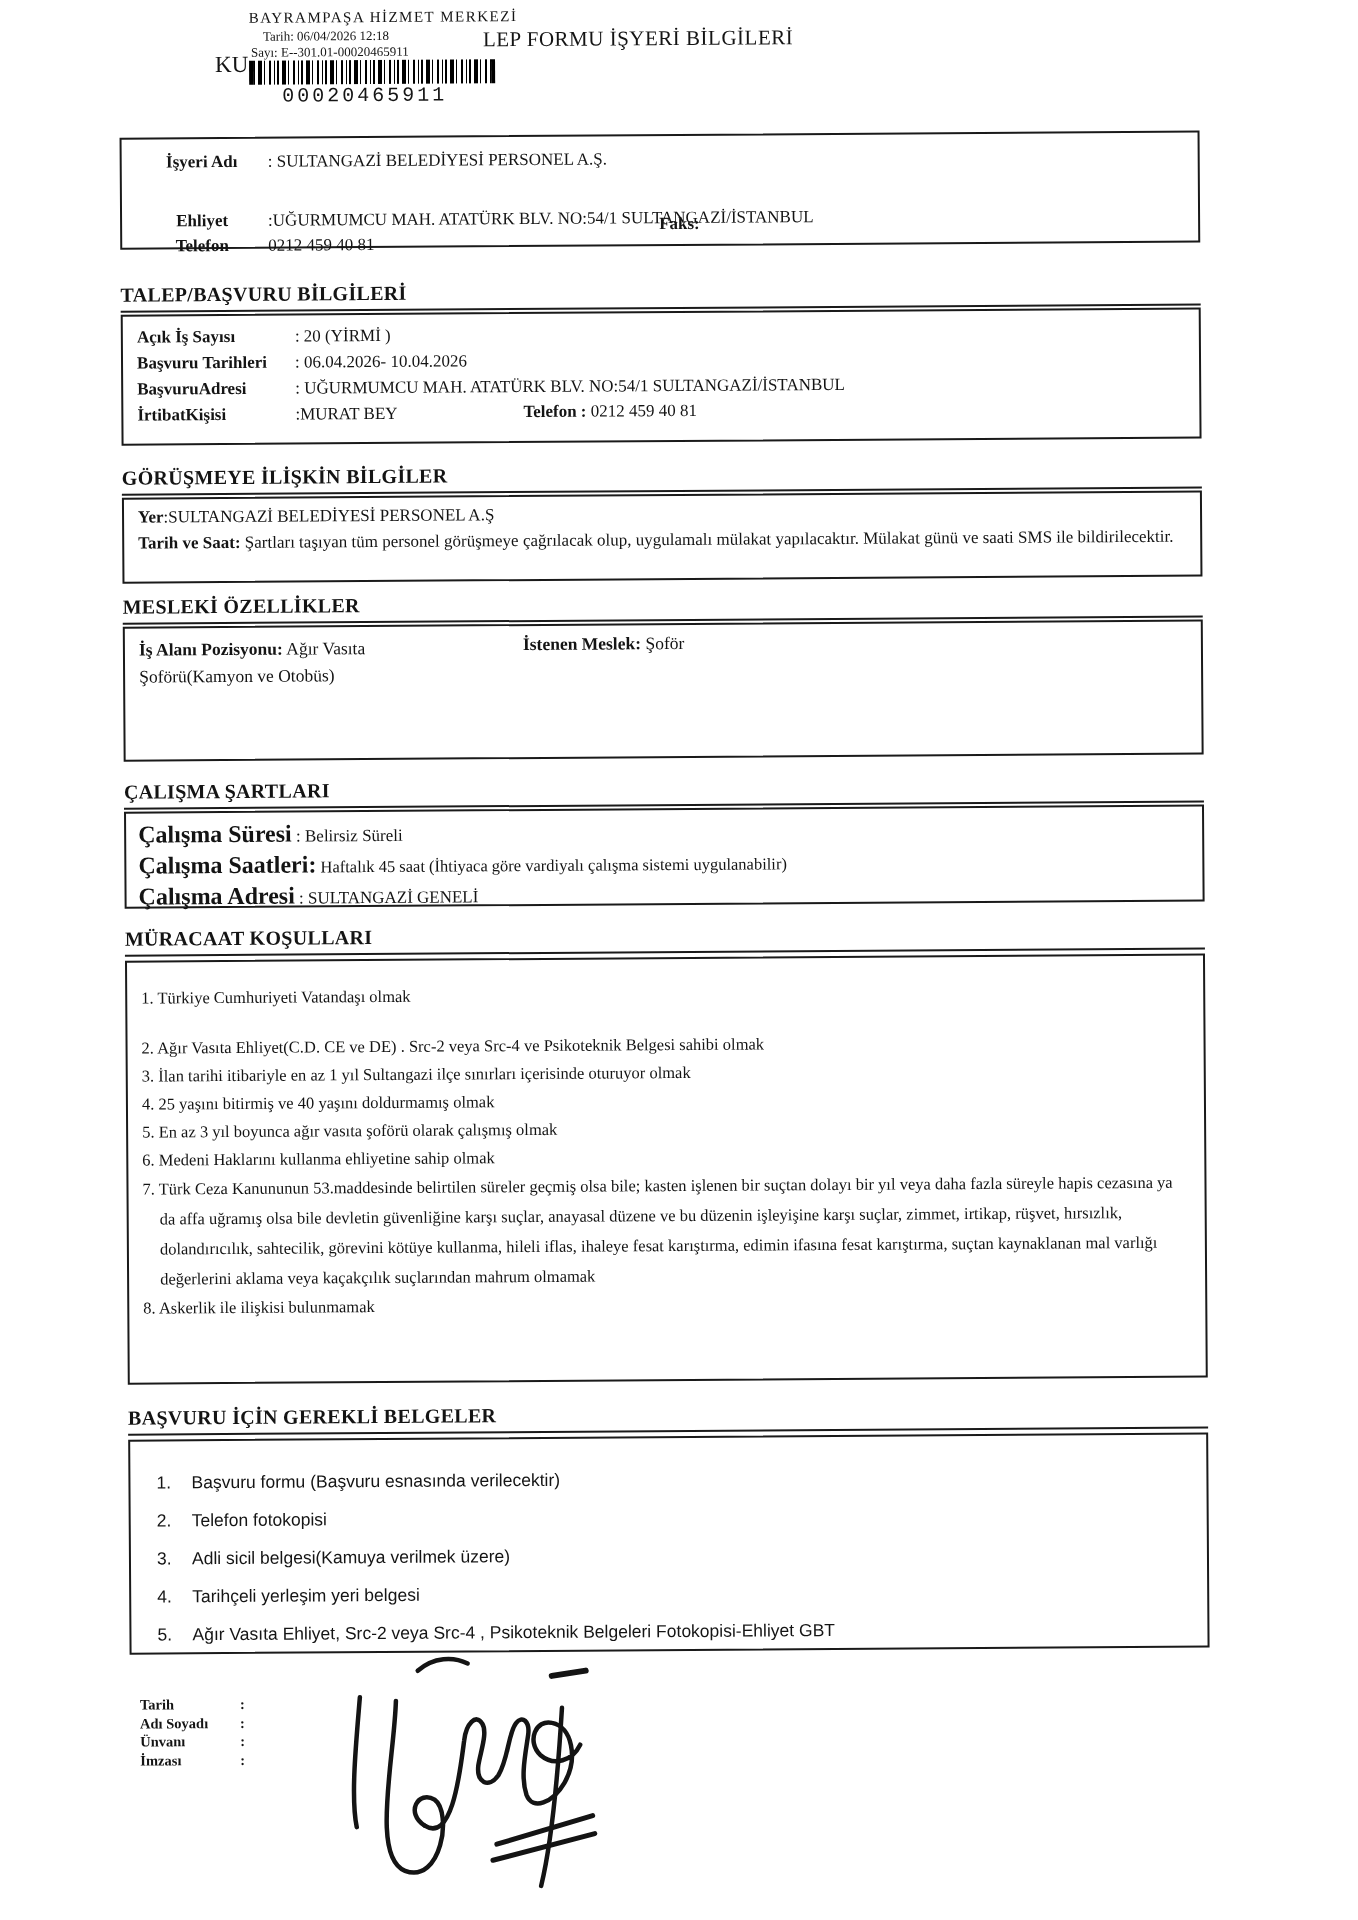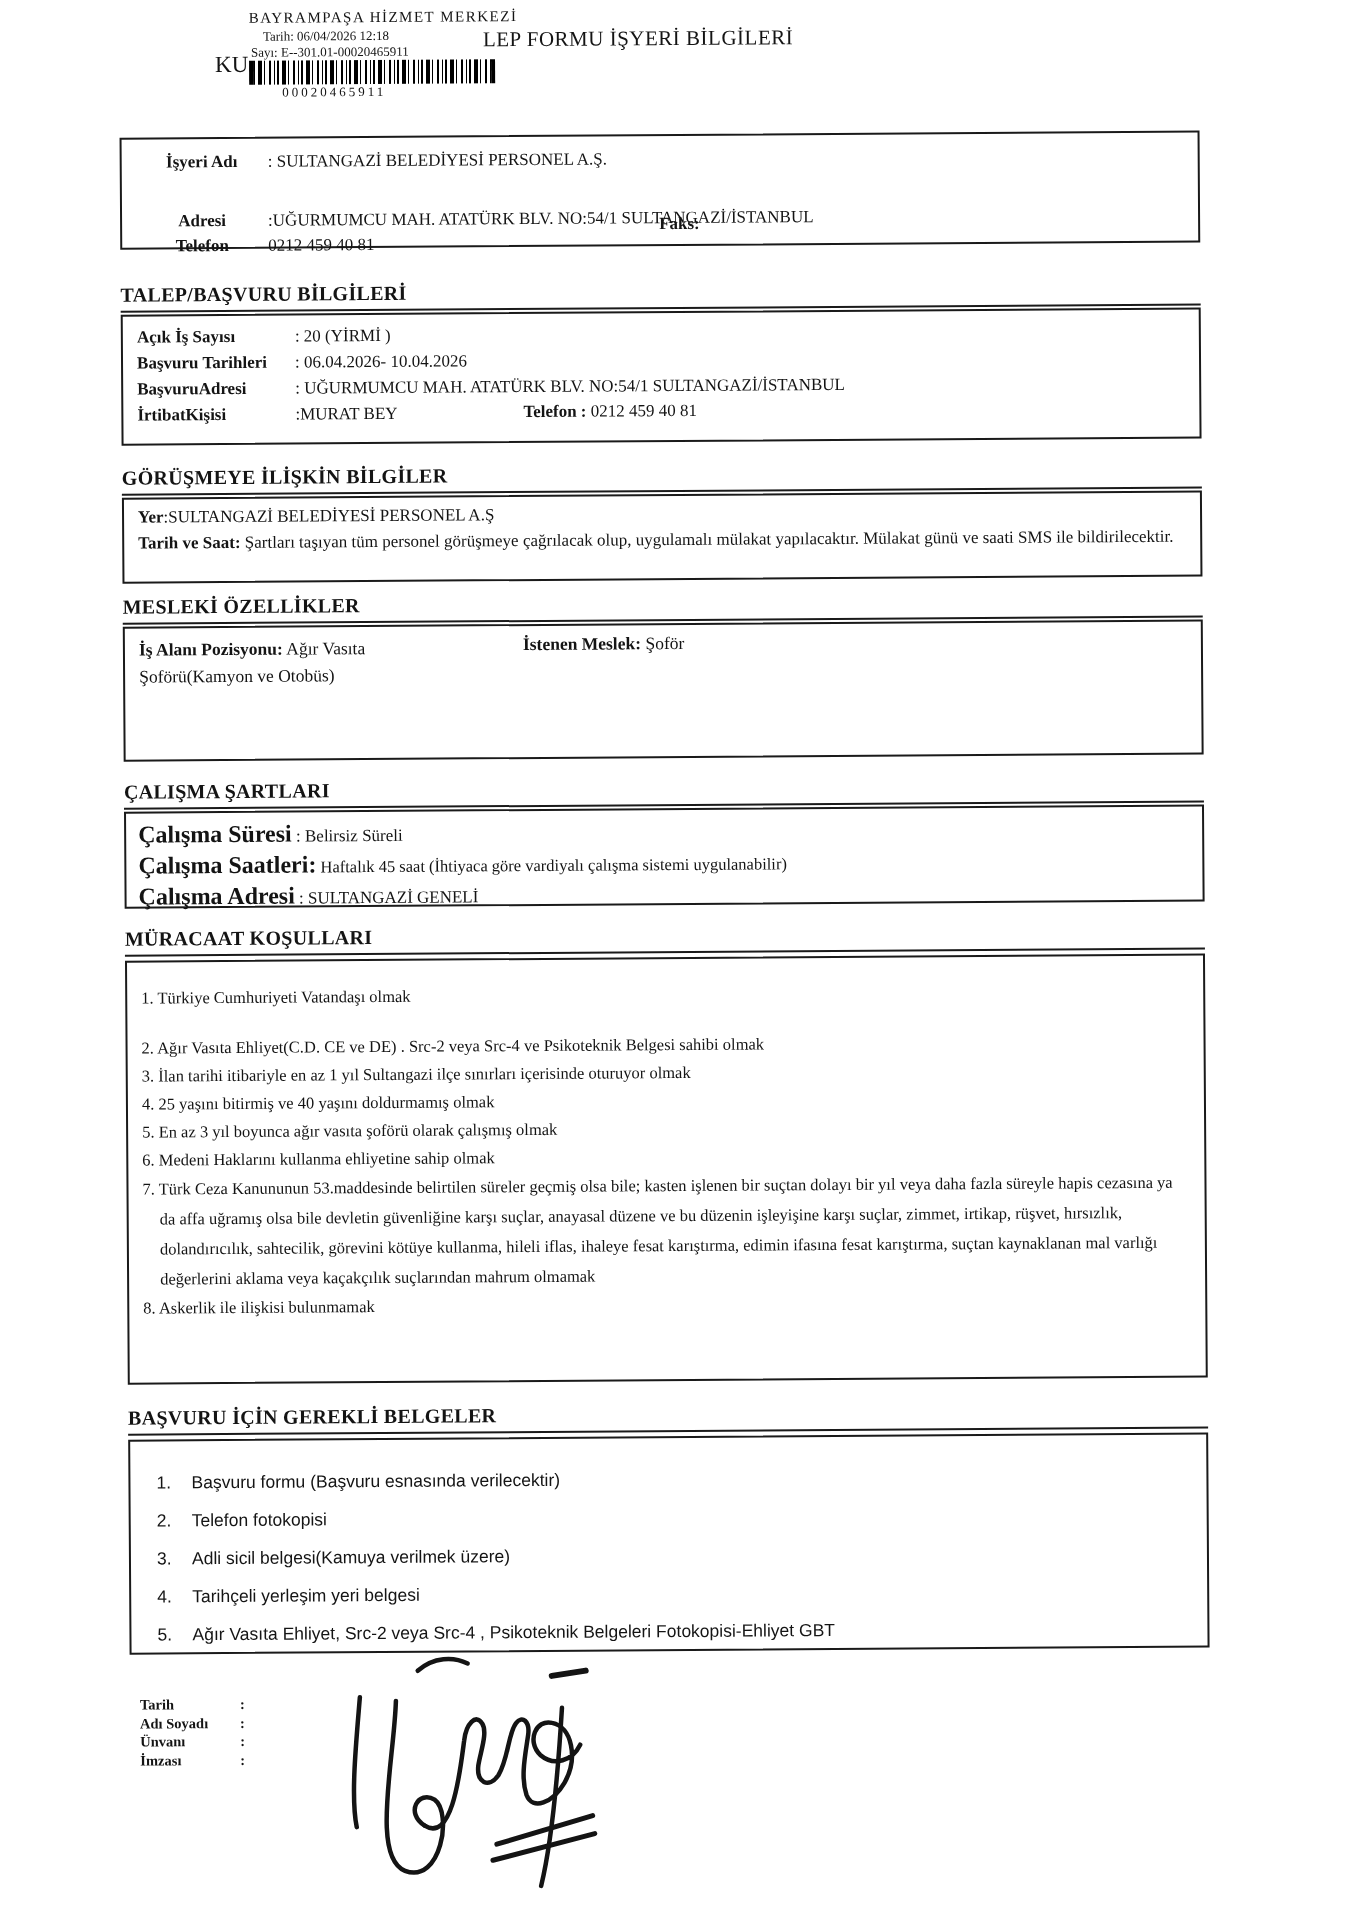--- a/index.html
+++ b/index.html
@@ -15,22 +15,22 @@
   .hdr-sayi{position:absolute;left:257px;top:42px;font-size:13px;white-space:nowrap;}
   .doc-title{position:absolute;left:489px;top:26px;font-size:21px;letter-spacing:.5px;white-space:nowrap;}
   .barcode{position:absolute;left:255px;top:58px;width:238px;height:24px;
     border-left:4px solid #000;border-right:4px solid #000;
     background-image:repeating-linear-gradient(90deg,
       #000 0,#000 2px,#fff 2px,#fff 5px,
       #000 5px,#000 9px,#fff 9px,#fff 11px,
       #000 11px,#000 12px,#fff 12px,#fff 16px,
       #000 16px,#000 18px,#fff 18px,#fff 21px,
       #000 21px,#000 22px,#fff 22px,#fff 24px);}
-  .barcode-num{position:absolute;left:288px;top:82px;font-size:13px;
-    font-family:Liberation Serif, serif;letter-spacing:3px;}
+  .barcode-num{position:absolute;left:288px;top:82px;font-size:20px;
+    font-family:Liberation Mono, monospace;letter-spacing:3px;}
 
   
   .box{position:absolute;left:125px;width:1080px;border:2px solid #1a1a1a;box-sizing:border-box;}
   .sec-head{position:absolute;left:125px;width:1080px;font-size:20px;font-weight:bold;
     letter-spacing:.3px;border-bottom:2px solid #1a1a1a;padding-bottom:4px;box-sizing:border-box;}
   .lbl{font-weight:bold;}
   .row{font-size:17px;line-height:25px;white-space:nowrap;}
   .lblcol{display:inline-block;font-weight:bold;}
 
   
@@ -88,21 +88,21 @@
   <div class="hdr-sayi">Sayı: E--301.01-00020465911</div>
   <div class="doc-title">LEP FORMU İŞYERİ BİLGİLERİ</div>
   <div class="barcode"></div>
   <div class="barcode-num">00020465911</div>
 
   <div class="box" id="box-workplace">
     <div class="row">
       <span class="lblcol">İşyeri Adı</span><span>: SULTANGAZİ BELEDİYESİ PERSONEL A.Ş.</span>
     </div>
     <div class="row wp-row2">
-      <span class="lblcol">Adresi</span><span>:UĞURMUMCU MAH. ATATÜRK BLV. NO:54/1 SULTANGAZİ/İSTANBUL</span>
+      <span class="lblcol">Ehliyet</span><span>:UĞURMUMCU MAH. ATATÜRK BLV. NO:54/1 SULTANGAZİ/İSTANBUL</span>
     </div>
     <div class="row">
       <span class="lblcol">Telefon</span><span>0212 459 40 81</span>
     </div>
     <div class="wp-faks">Faks:</div>
   </div>
 
   <div class="sec-head" style="top:280px;">TALEP/BAŞVURU BİLGİLERİ</div>
   <div class="box" id="box-talep">
     <div class="row">

